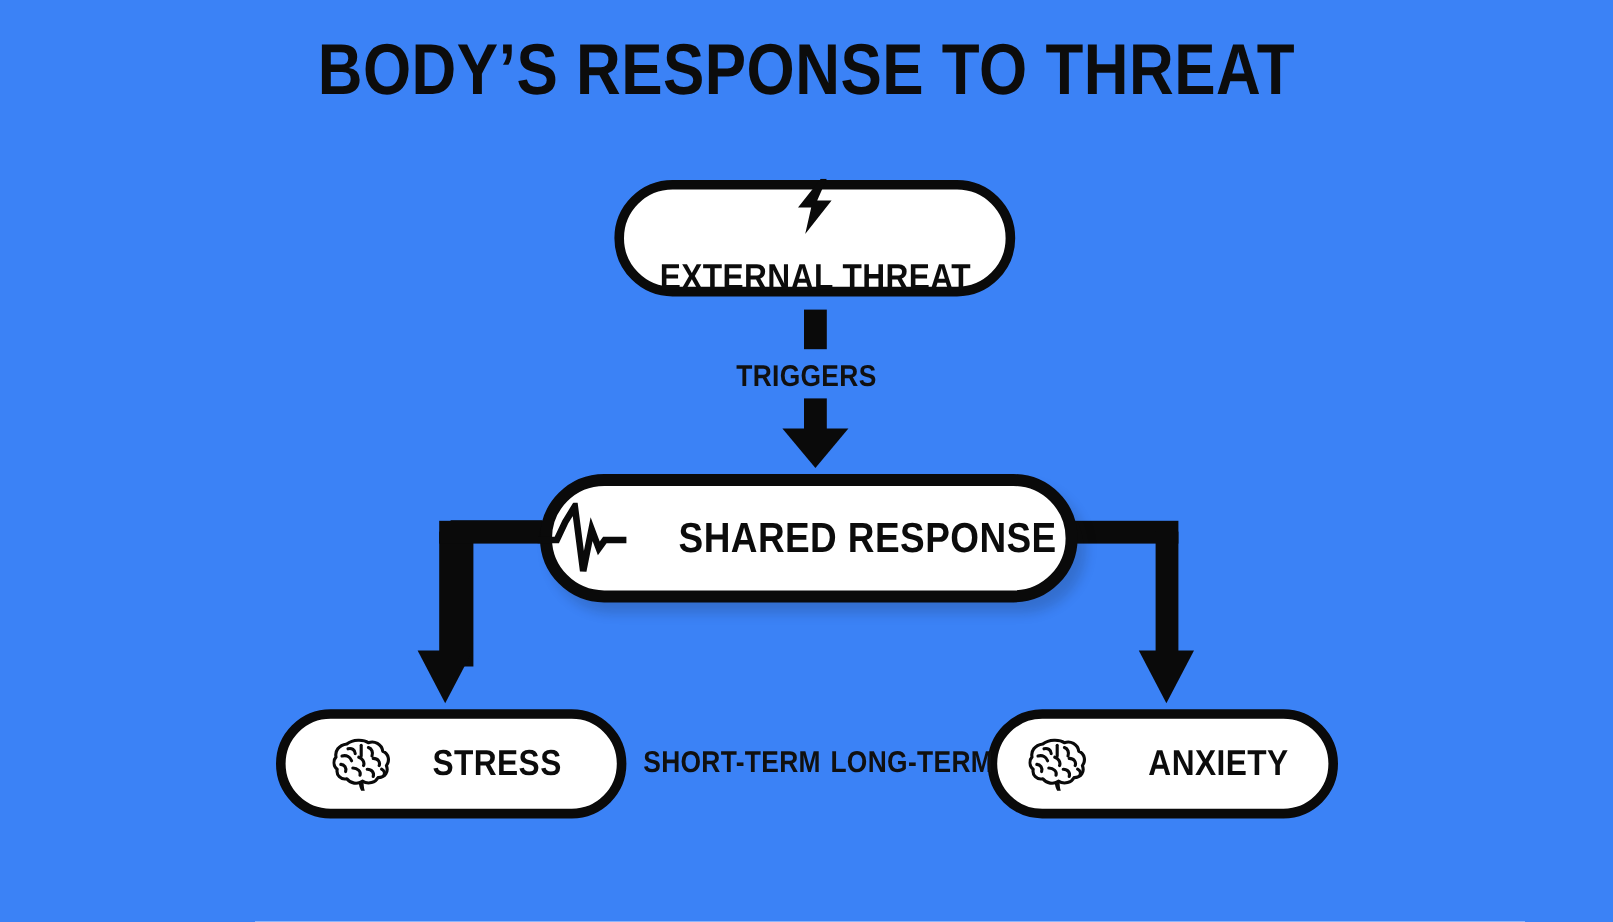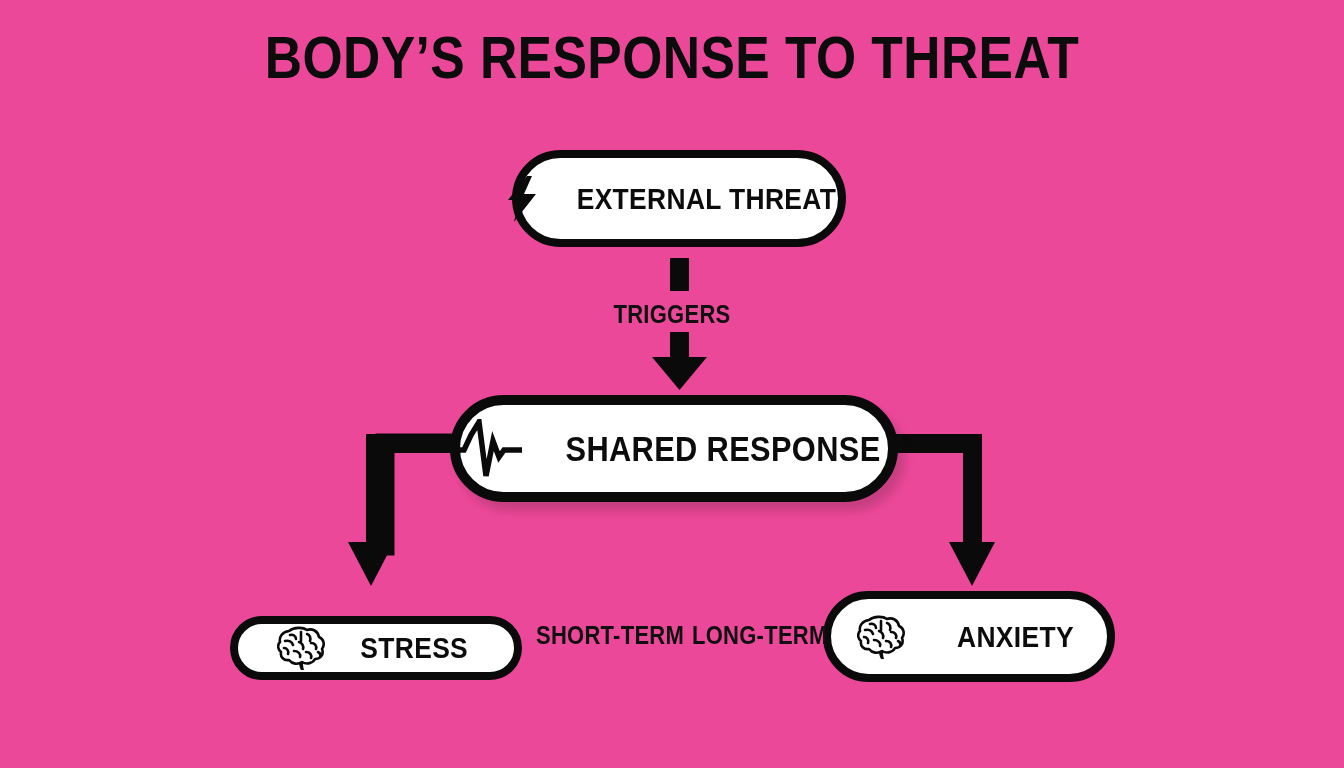--- a/index.html
+++ b/index.html
@@ -11,21 +11,21 @@
     width: 1344px;
     height: 768px;
     background: #fdfeff;
     font-family: "Liberation Sans", sans-serif;
     overflow: hidden;
   }
   #canvas {
     position: relative;
     width: 1344px;
     height: 768px;
-    background: #ec4899;
+    background: #3b82f6;
   }
 
   
   .title {
     position: absolute;
     left: 0;
     top: 26px;
     width: 1344px;
     text-align: center;
     font-family: "Liberation Sans Narrow", "Liberation Sans", sans-serif;
@@ -63,37 +63,38 @@
     transform: scaleX(0.88);
     transform-origin: center;
   }
 
   #node-threat {
     left: 512px;
     top: 150px;
     width: 334px;
     height: 97px;
     border-width: 8px;
+    flex-direction: column;
   }
   #node-threat .node-label { font-size: 30px; letter-spacing: 0.4px; }
 
   #node-shared {
     left: 450px;
     top: 395px;
     width: 448px;
     height: 107px;
     border-width: 10px;
   }
   #node-shared .node-label { font-size: 35px; letter-spacing: 0.4px; }
 
   #node-stress {
     left: 230px;
-    top: 616px;
+    top: 591px;
     width: 292px;
-    height: 64px;
+    height: 91px;
     border-width: 8px;
     gap: 26px;
   }
   #node-stress .node-label { font-size: 30px; letter-spacing: 0.4px; }
 
   #node-anxiety {
     left: 823px;
     top: 591px;
     width: 292px;
     height: 91px;

